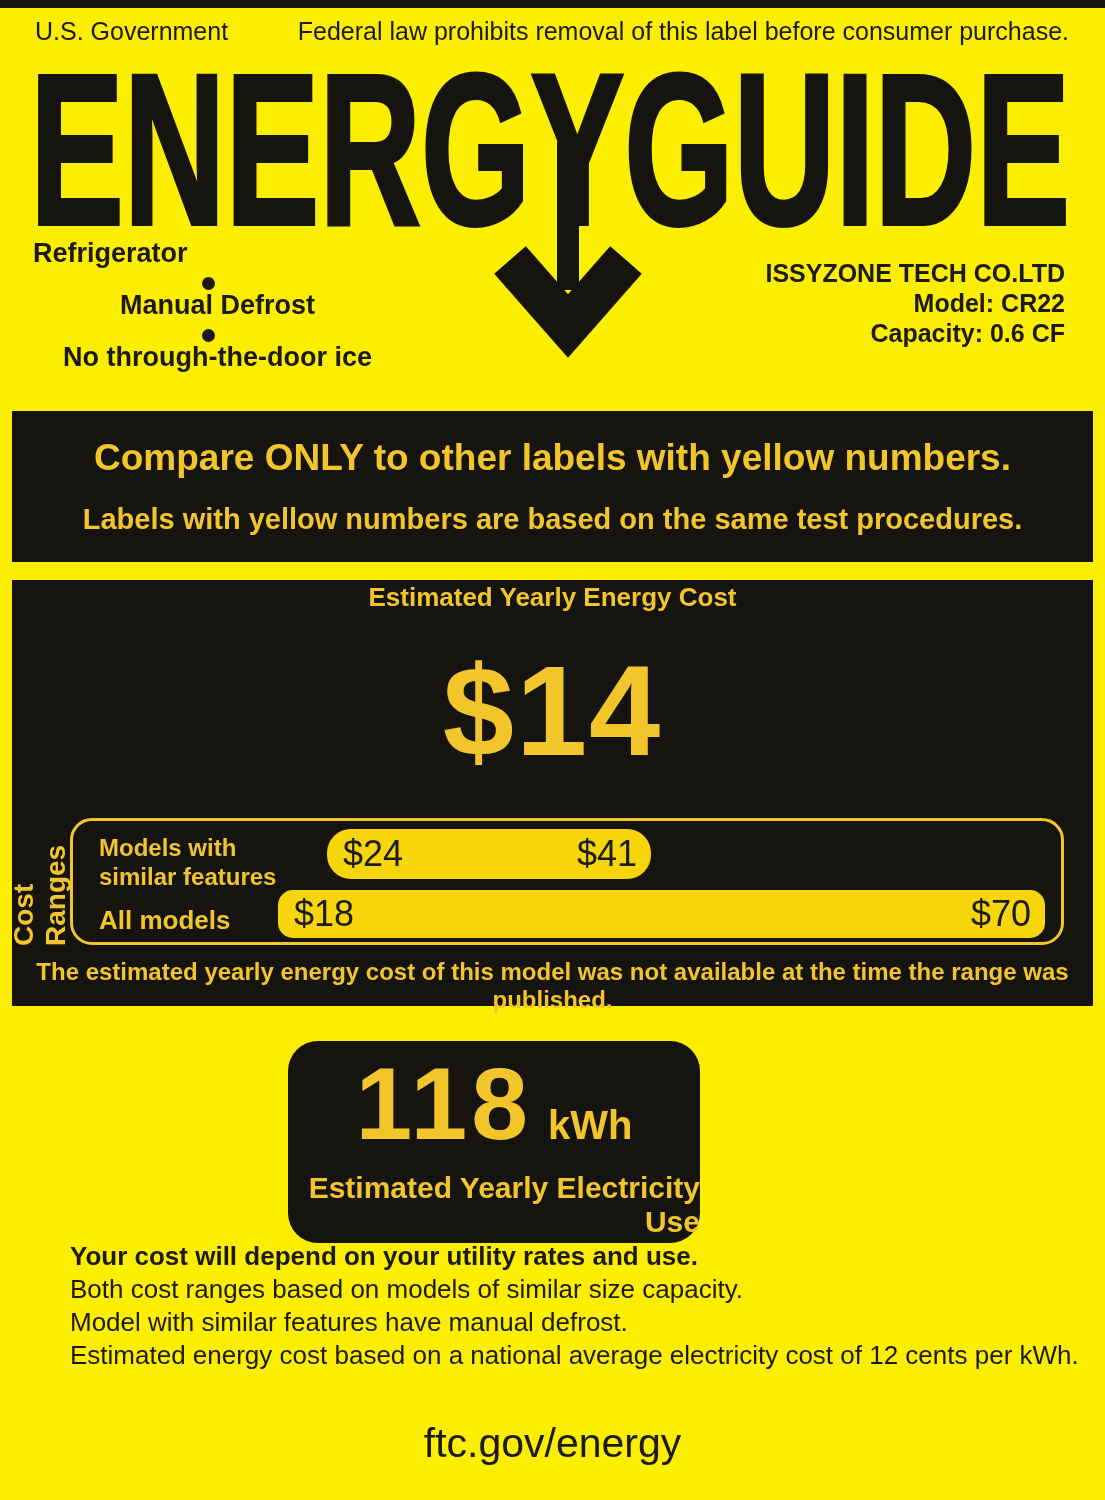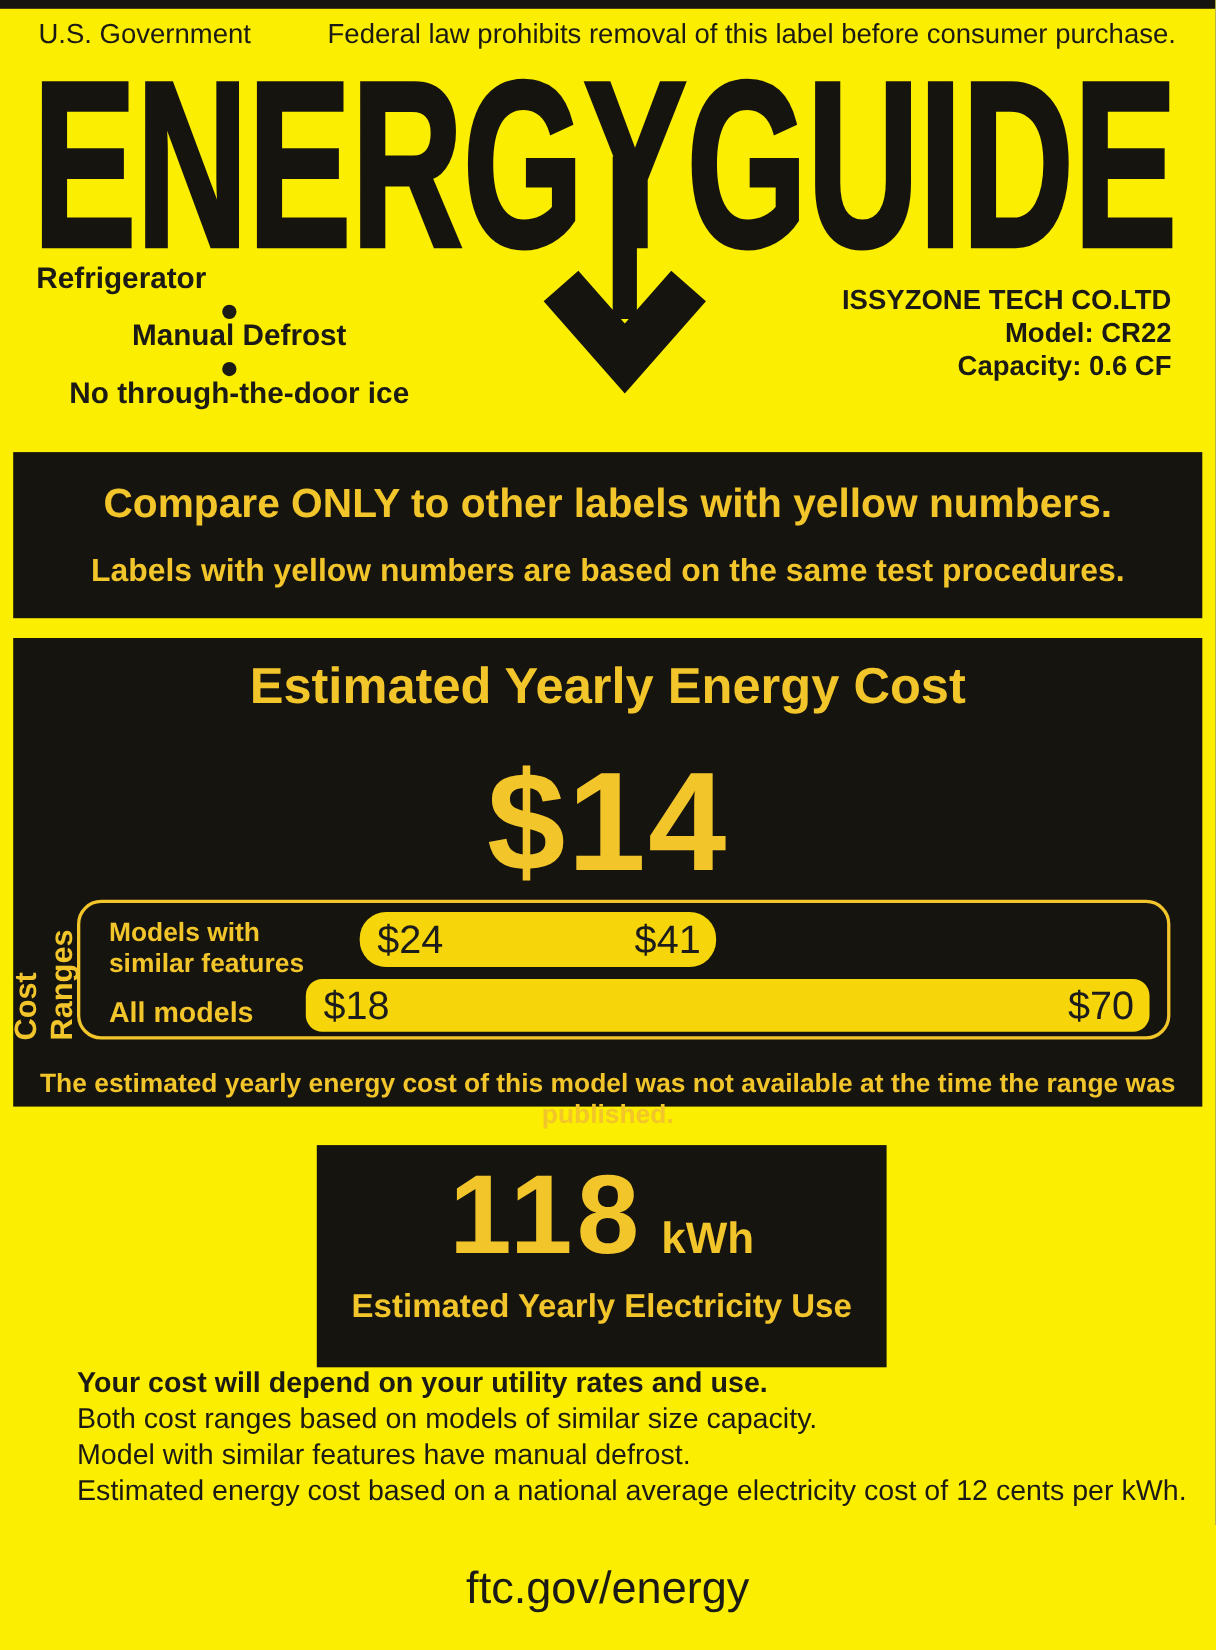--- a/index.html
+++ b/index.html
@@ -44,21 +44,21 @@
     display:flex;flex-direction:column;align-items:center;justify-content:center;
     row-gap:24px;text-align:center;
   }
   .banner-l1{font-size:37px;font-weight:bold;}
   .banner-l2{font-size:29px;font-weight:bold;}
   
   .mainbox{
     left:12px;top:580px;width:1081px;height:426px;
     background:var(--panel-black);color:var(--gold-text);
   }
-  .cost-title{text-align:center;padding-top:16px;font-size:46px;font-weight:bold;}
+  .cost-title{text-align:center;padding-top:2px;font-size:26px;font-weight:bold;}
   .cost-value{text-align:center;margin-top:34px;font-size:128px;line-height:1;font-weight:bold;letter-spacing:2px;}
   .axis-label{
     left:6px;top:234px;width:44px;height:132px;
     display:flex;align-items:center;justify-content:center;
     writing-mode:vertical-rl;transform:rotate(180deg);
     font-size:28px;font-weight:bold;color:var(--gold-text);
   }
   .ranges{
     left:58px;top:238px;width:994px;height:127px;
     border:3px solid var(--gold-text);border-radius:22px;
@@ -66,26 +66,27 @@
   .row-label{left:26px;color:var(--gold-text);font-weight:bold;}
   .row1-label{top:12px;font-size:24px;line-height:29px;}
   .row2-label{top:84px;font-size:26px;}
   .bar{
     background:var(--bar-yellow);color:#1c1c1c;
     display:flex;justify-content:space-between;align-items:center;
     font-size:36px;padding:0 14px 0 16px;
   }
   .bar1{left:254px;top:8px;width:324px;height:50px;border-radius:24px;}
   .bar2{left:205px;top:69px;width:767px;height:48px;border-radius:15px;}
-  .box-footnote{left:0;top:392px;width:100%;text-align:center;font-size:24px;font-weight:bold;}
+  .box-footnote{left:0;top:378px;width:100%;text-align:center;font-size:24px;font-weight:bold;}
   
   .kwhbox{
-    left:288px;top:1041px;width:518px;height:202px;
+    left:288px;top:1041px;width:412px;height:202px;
     background:var(--panel-black);color:var(--gold-text);
-    text-align:center;
+    text-align:right;
+    border-radius:30px;
   }
   .kwh-line{display:flex;align-items:baseline;justify-content:center;padding-top:12px;}
   .kwh-val{font-size:102px;line-height:1;font-weight:bold;letter-spacing:4px;}
   .kwh-unit{font-size:40px;font-weight:bold;margin-left:16px;}
   .kwh-caption{margin-top:16px;font-size:30px;font-weight:bold;}
   
   .notes{left:70px;top:1240px;font-size:26px;line-height:33px;}
   .notes .bold{font-weight:bold;}
   .ftc{left:0;top:1420px;width:100%;text-align:center;font-size:41px;}
   svg text{font-family:"Liberation Sans","DejaVu Sans",sans-serif;}

